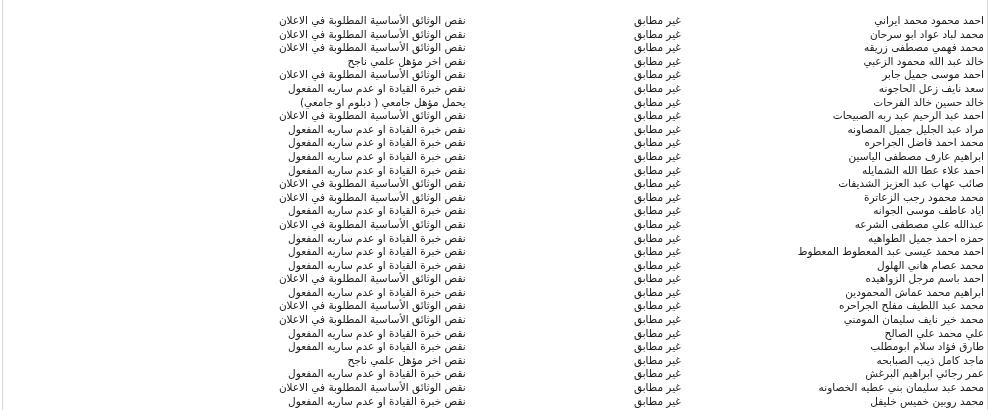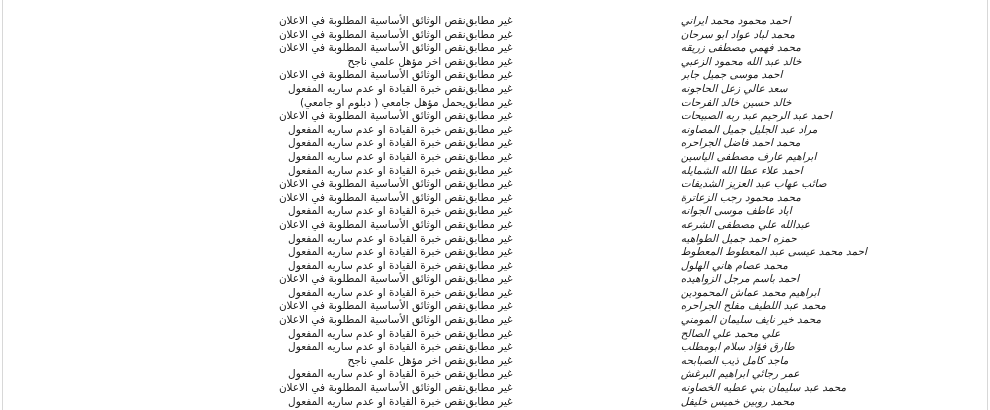--- a/index.html
+++ b/index.html
@@ -52,26 +52,25 @@
     white-space: nowrap;
     overflow: hidden;
     color: #1a1a1a;
   }
   
   col.c-name   { width: 31%; }
   col.c-status { width: 22%; }
   col.c-note   { width: 47%; }
 
   td.name {
-    text-align: left;
+    text-align: right;
     padding-right: 4%;
-    font-style: italic;
   }
   td.status {
-    text-align: left;
+    text-align: right;
   }
   td.note {
     text-align: right;
     padding-left: 3%;
   }
 </style>
 </head>
 <body>
 
 <div class="page">
@@ -105,21 +104,21 @@
             <td class="name">خالد عبد الله محمود الزعبي</td>
             <td class="status">غير مطابق</td>
             <td class="note">نقص اخر مؤهل علمي ناجح</td>
           </tr>
           <tr>
             <td class="name">احمد موسى جميل جابر</td>
             <td class="status">غير مطابق</td>
             <td class="note">نقص الوثائق الأساسية المطلوبة في الاعلان</td>
           </tr>
           <tr>
-            <td class="name">سعد عالي زعل الحاجونه</td>
+            <td class="name">سعد نايف زعل الحاجونه</td>
             <td class="status">غير مطابق</td>
             <td class="note">نقص خبرة القيادة او عدم ساريه المفعول</td>
           </tr>
           <tr>
             <td class="name">خالد حسين خالد الفرحات</td>
             <td class="status">غير مطابق</td>
             <td class="note">يحمل مؤهل جامعي ( دبلوم او جامعي)</td>
           </tr>
           <tr>
             <td class="name">احمد عبد الرحيم عبد ربه الصبيحات</td>

